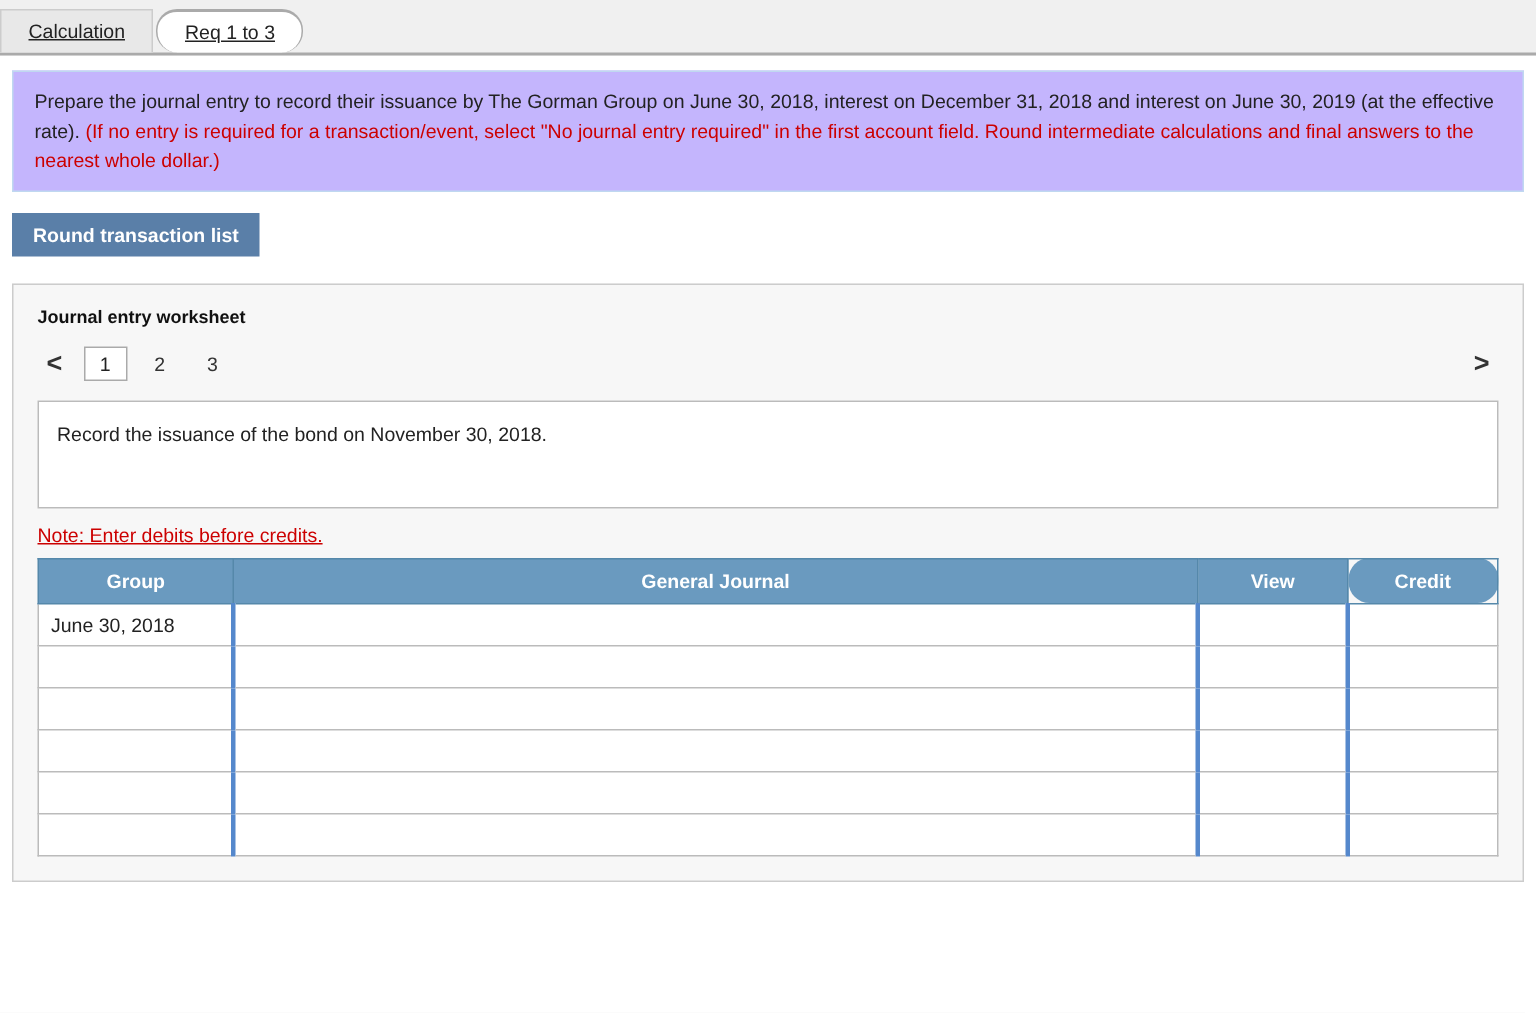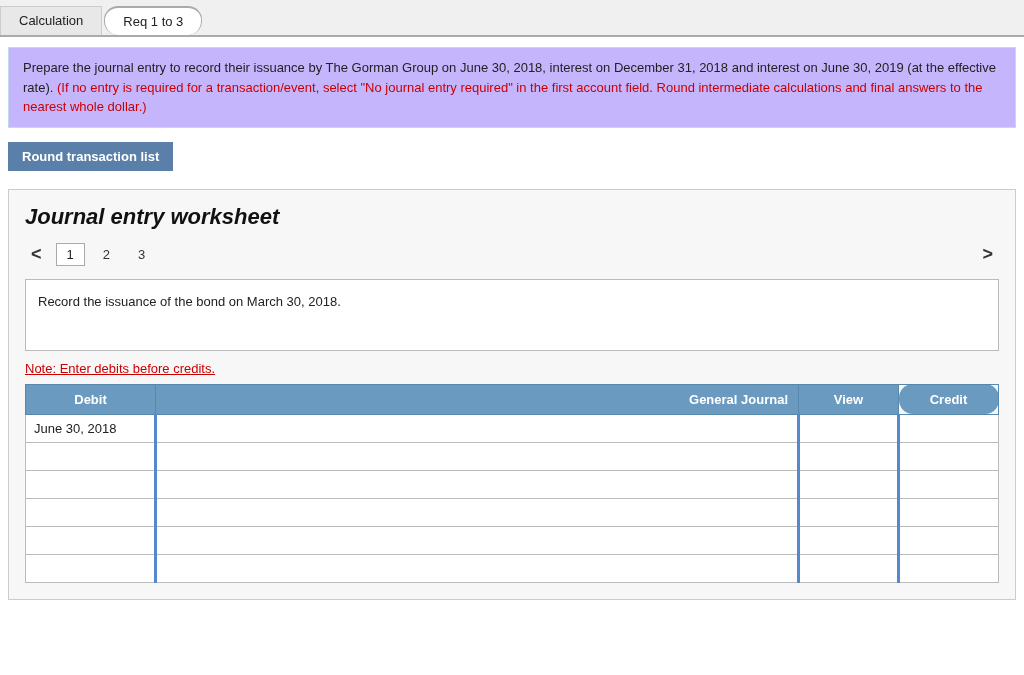--- a/index.html
+++ b/index.html
@@ -18,20 +18,21 @@
       background: #f0f0f0;
     }
     .tab {
       padding: 6px 18px;
       cursor: pointer;
       border: 1px solid #ccc;
       border-bottom: none;
       background: #e8e8e8;
       margin-right: 2px;
       font-size: 13px;
+      text-decoration: underline;
     }
     .tab.active {
       background: #fff;
       border-top: 2px solid #aaa;
       border-left: 1px solid #aaa;
       border-right: 1px solid #aaa;
       font-weight: normal;
       border-radius: 14px;
     }
 
@@ -63,25 +64,24 @@
 
     
     .worksheet-container {
       margin: 8px;
       border: 1px solid #ccc;
       background: #f7f7f7;
       padding: 14px 16px 16px 16px;
     }
 
     .worksheet-title {
-      font-size: 22px;
+      font-size: 12px;
       font-weight: bold;
       margin-bottom: 12px;
       color: #111;
-      font-style: italic;
     }
 
     
     .nav-row {
       display: flex;
       align-items: center;
       margin-bottom: 12px;
       gap: 8px;
     }
     .nav-arrow {
@@ -142,21 +142,20 @@
       padding: 7px 10px;
       text-align: center;
       font-weight: bold;
       border: 1px solid #5588aa;
     }
     .journal-table thead th.col-date {
       width: 130px;
     }
     .journal-table thead th.col-journal {
       width: auto;
-      text-align: right;
     }
     .journal-table thead th.col-debit {
       width: 100px;
     }
     .journal-table thead th.col-credit {
       width: 100px;
       border-radius: 14px;
     }
 
     .journal-table tbody tr {
@@ -213,29 +212,29 @@
 
   <div class="nav-row">
     <span class="nav-arrow">&lt;</span>
     <span class="page-num">1</span>
     <span class="page-num-inactive">2</span>
     <span class="page-num-inactive">3</span>
     <span class="nav-arrow nav-right">&gt;</span>
   </div>
 
   <div class="description-box">
-    <span>Record the issuance of the bond on March 30, 2018.</span>
+    <span>Record the issuance of the bond on November 30, 2018.</span>
   </div>
 
   <div class="note-text">Note: Enter debits before credits.</div>
 
   <table class="journal-table">
     <thead>
       <tr>
-        <th class="col-date">Debit</th>
+        <th class="col-date">Group</th>
         <th class="col-journal">General Journal</th>
         <th class="col-debit">View</th>
         <th class="col-credit">Credit</th>
       </tr>
     </thead>
     <tbody>
       <tr>
         <td class="date-cell">June 30, 2018</td>
         <td class="input-cell"><input type="text" style=""></td>
         <td class="input-cell"><input type="text" style=""></td>

